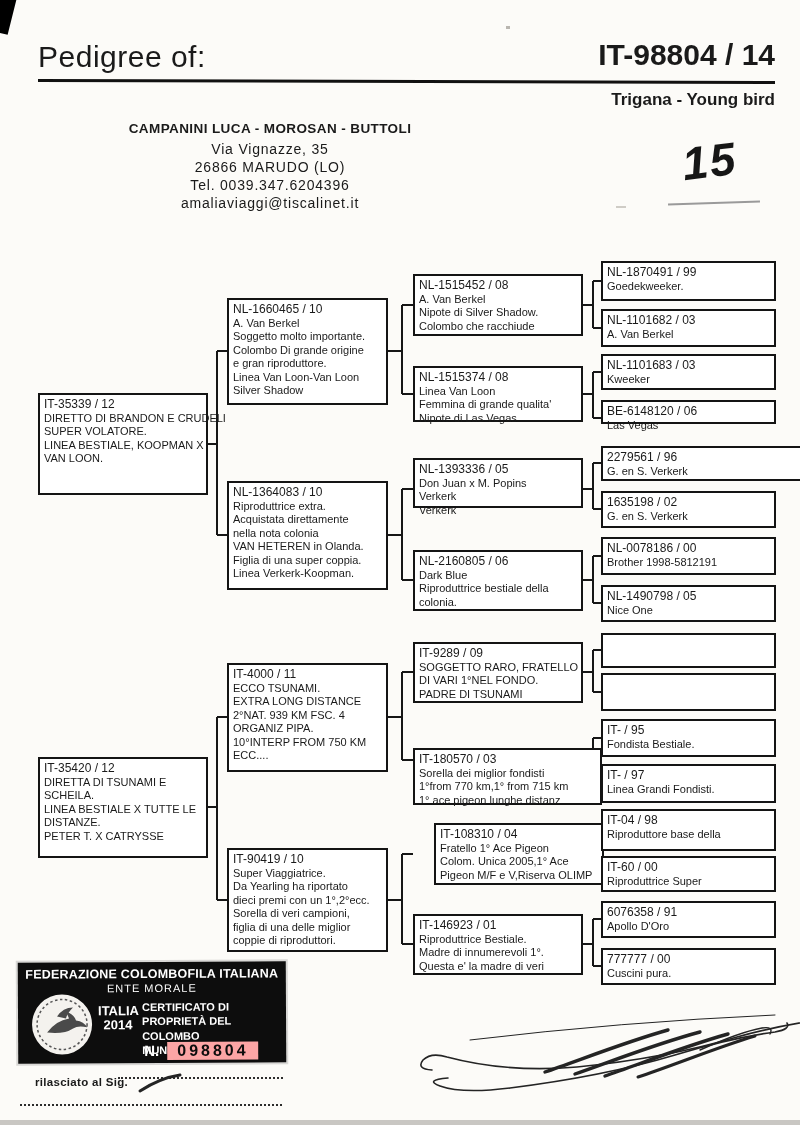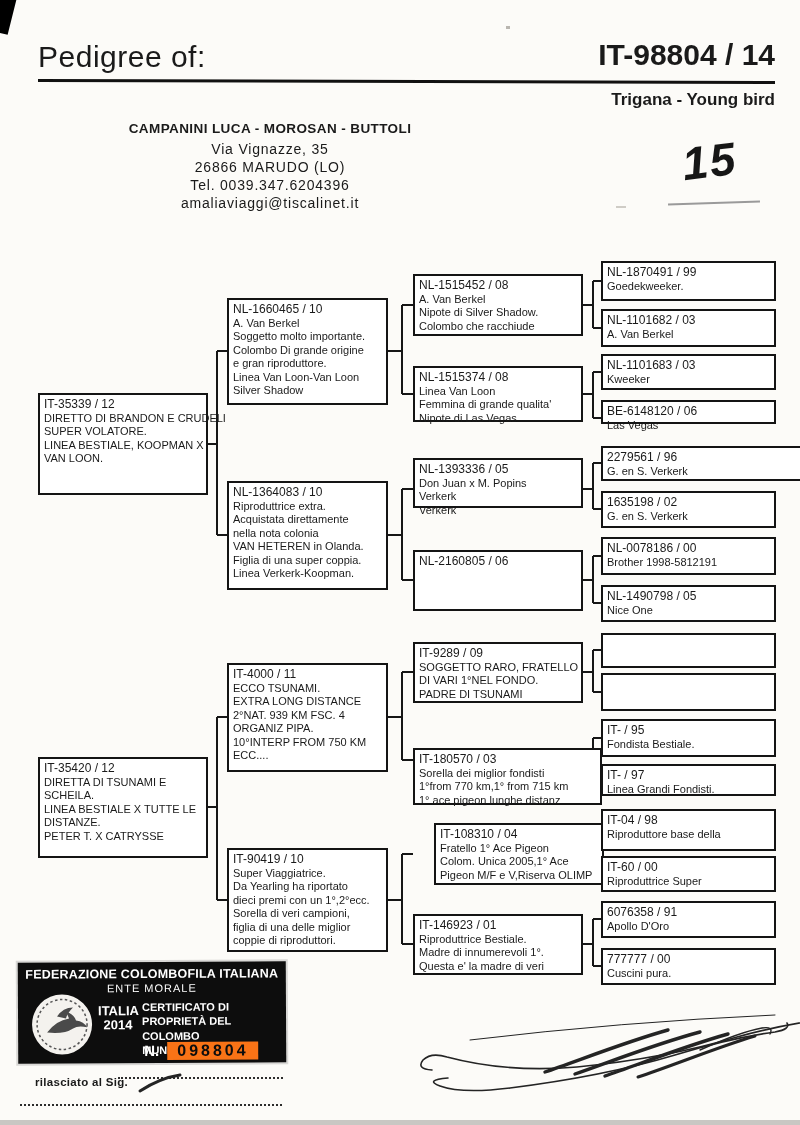--- a/index.html
+++ b/index.html
@@ -28,21 +28,21 @@
   svg.connectors, svg.sig{position:absolute;left:0;top:0;pointer-events:none;}
   
   .fstamp{position:absolute;left:18px;top:962px;width:268px;height:101px;background:#0d0d0d;color:#fff;
     transform:rotate(-.3deg);box-shadow:0 0 0 2px rgba(20,20,20,.15);}
   .fstamp .fed{font-weight:bold;font-size:12.5px;text-align:center;margin-top:5px;letter-spacing:.2px;}
   .fstamp .ente{font-size:11px;text-align:center;letter-spacing:1px;margin-top:1px;}
   .fstamp .logo{position:absolute;left:14px;top:32px;width:60px;height:60px;background:#f4f2ee;border-radius:50%;}
   .fstamp .italia{position:absolute;left:80px;top:42px;width:40px;text-align:center;font-weight:bold;font-size:13px;line-height:1.1;white-space:pre-line;}
   .fstamp .cert{position:absolute;left:124px;top:38px;font-weight:bold;font-size:11px;line-height:1.3;white-space:pre-line;}
   .fstamp .nrow{position:absolute;left:126px;top:80px;font-weight:bold;font-size:15px;}
-  .fstamp .nbox{display:inline-block;background:#f97316;color:#0d0d0d;font-weight:bold;font-size:16px;
+  .fstamp .nbox{display:inline-block;background:#fca5a5;color:#0d0d0d;font-weight:bold;font-size:16px;
     letter-spacing:3px;padding:0 10px;margin-left:8px;line-height:18px;}
   .rilasciato{position:absolute;left:35px;top:1076px;font-weight:bold;font-size:11.5px;letter-spacing:.3px;}
   .dotline1{position:absolute;left:118px;top:1077px;width:165px;border-bottom:2px dotted #2c2c2c;}
   .dotline2{position:absolute;left:20px;top:1104px;width:262px;border-bottom:2px dotted #2c2c2c;}
   
   .corner-mark{position:absolute;left:-7px;top:-9px;width:20px;height:42px;background:#000;transform:rotate(14deg);}
   .speck1{position:absolute;left:506px;top:26px;width:4px;height:3px;background:#b9b6b0;}
   .speck2{position:absolute;left:616px;top:206px;width:10px;height:2px;background:#cfccc6;}
   .bottom-edge{position:absolute;left:0;bottom:0;width:100%;height:5px;background:#c9c7c3;}
 </style>
@@ -160,20 +160,23 @@
 Nipote di Las Vegas</div>
   </div>
   <div class="pbox" style="left:413px;top:458px;width:170px;height:50px">
     <div class="ring">NL-1393336 / 05</div>
     <div class="desc">Don Juan x M. Popins
 Verkerk
 Verkerk</div>
   </div>
   <div class="pbox" style="left:413px;top:550px;width:170px;height:61px">
     <div class="ring">NL-2160805 / 06</div>
+    <div class="desc">Dark Blue
+Riproduttrice bestiale della
+colonia.</div>
   </div>
   <div class="pbox" style="left:413px;top:642px;width:170px;height:61px">
     <div class="ring">IT-9289 / 09</div>
     <div class="desc">SOGGETTO RARO, FRATELLO
 DI VARI 1°NEL FONDO.
 PADRE DI TSUNAMI</div>
   </div>
   <div class="pbox" style="left:413px;top:748px;width:189px;height:57px">
     <div class="ring">IT-180570 / 03</div>
     <div class="desc">Sorella dei miglior fondisti
@@ -230,21 +233,21 @@
     <div class="desc"></div>
   </div>
   <div class="pbox" style="left:601px;top:673px;width:175px;height:38px">
     <div class="ring"></div>
     <div class="desc"></div>
   </div>
   <div class="pbox" style="left:601px;top:719px;width:175px;height:38px">
     <div class="ring">IT- / 95</div>
     <div class="desc">Fondista Bestiale.</div>
   </div>
-  <div class="pbox" style="left:601px;top:764px;width:175px;height:32px">
+  <div class="pbox" style="left:601px;top:764px;width:175px;height:39px">
     <div class="ring">IT- / 97</div>
     <div class="desc">Linea Grandi Fondisti.</div>
   </div>
   <div class="pbox" style="left:601px;top:809px;width:175px;height:42px">
     <div class="ring">IT-04 / 98</div>
     <div class="desc">Riproduttore base della</div>
   </div>
   <div class="pbox" style="left:601px;top:856px;width:175px;height:36px">
     <div class="ring">IT-60 / 00</div>
     <div class="desc">Riproduttrice Super</div>

